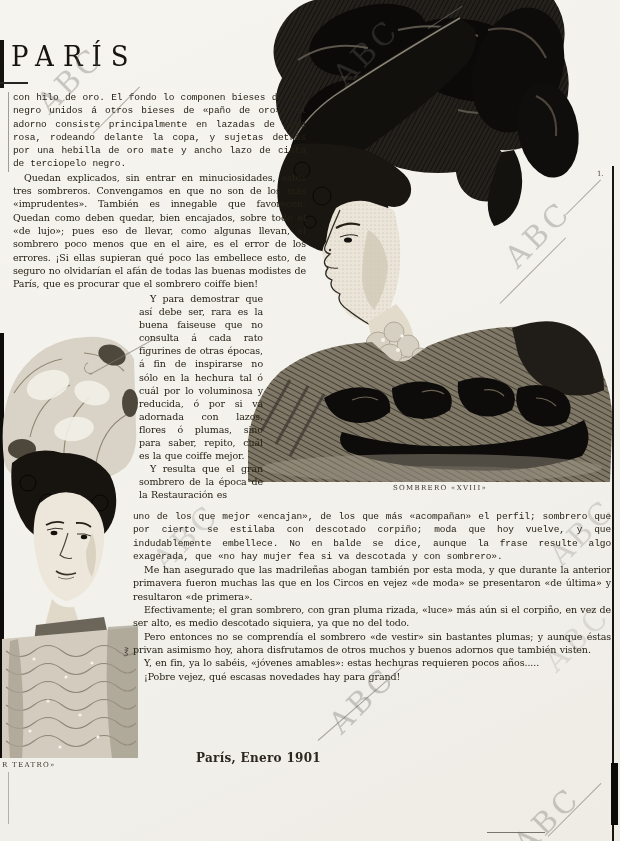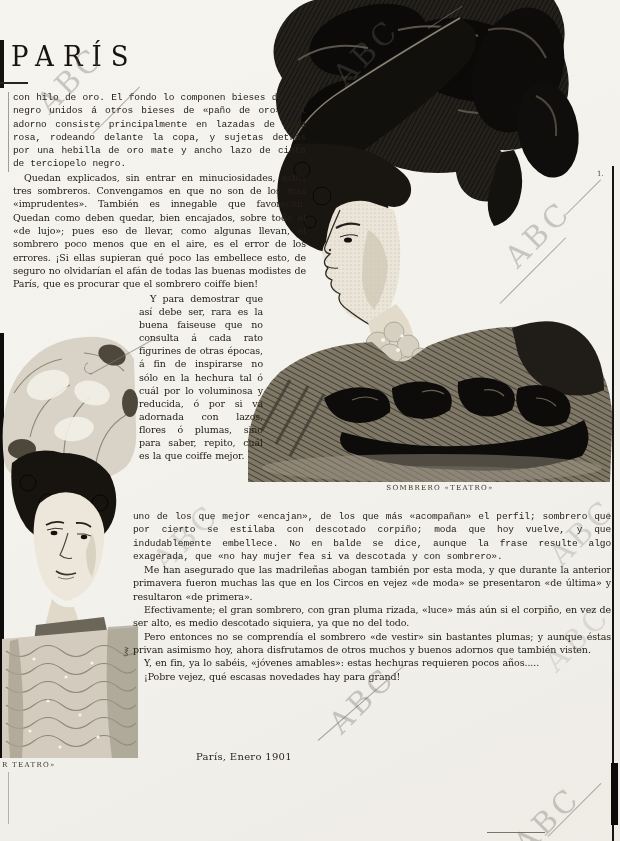--- a/index.html
+++ b/index.html
@@ -10,21 +10,21 @@
          letter-spacing:9px;color:#17140f;transform:scaleY(1.04);}
   .col{position:absolute;text-align:justify;font-size:9.5px;line-height:13.3px;
        letter-spacing:-0.1px;word-spacing:.5px;color:#272217;}
   .col p{margin:0;text-indent:11px;}
   .col p.noindent{text-indent:0;font-family:Liberation Mono, monospace;}
   #col1{left:13px;top:91px;width:293px;}
   #colnarrow{left:139px;top:292px;width:124px;line-height:13.1px;}
   #colwide{left:133px;top:510px;width:478px;}
   .sig{position:absolute;left:133px;top:722px;width:378px;text-align:right;
        font-variant:small-caps;font-size:11.5px;letter-spacing:1.6px;color:#2c2720;}
-  .dateline{position:absolute;left:196px;top:751px;font-size:10px;font-weight:normal;
+  .dateline{position:absolute;left:196px;top:751px;font-size:12px;font-weight:bold;
             letter-spacing:.3px;color:#2c2720;}
   .caption{position:absolute;font-size:7px;letter-spacing:1.3px;color:#3c372e;}
   #cap-right{left:340px;top:484px;width:200px;text-align:center;}
   #cap-left{left:2px;top:761px;}
   .corner-mark{position:absolute;left:597px;top:170px;font-size:7px;color:#4f4a42;}
   .margin-mark{position:absolute;left:124px;top:644px;font-size:9px;color:#4a453c;
                transform:rotate(8deg);}
   .wm{position:absolute;font-size:30px;letter-spacing:4px;color:rgba(104,102,96,.32);
       transform:translate(-50%,-50%) rotate(-45deg);white-space:nowrap;pointer-events:none;}
   .scratch{position:absolute;height:1px;background:rgba(122,119,114,.6);
@@ -215,32 +215,33 @@
     </svg>
   </div>
 
   <div class="col" id="col1">
     <p class="noindent">con hilo de oro. El fondo lo componen bieses de tul negro unidos á otros bieses de «paño de oro»; el adorno consiste principalmente en lazadas de pana rosa, rodeando delante la copa, y sujetas detrás por una hebilla de oro mate y ancho lazo de cinta de terciopelo negro.</p>
     <p>Quedan explicados, sin entrar en minuciosidades, estos tres sombreros. Convengamos en que no son de los más «imprudentes». También es innegable que favorecen. Quedan como deben quedar, bien encajados, sobre todo el «de lujo»; pues eso de llevar, como algunas llevan, el sombrero poco menos que en el aire, es el error de los errores. ¡Si ellas supieran qué poco las embellece esto, de seguro no olvidarían el afán de todas las buenas modistes de París, que es procurar que el sombrero coiffe bien!</p>
   </div>
 
   <div class="col" id="colnarrow">
     <p>Y para demostrar que así debe ser, rara es la buena faiseuse que no consulta á cada rato figurines de otras épocas, á fin de inspirarse no sólo en la hechura tal ó cuál por lo voluminosa y reducida, ó por si va adornada con lazos, flores ó plumas, sino para saber, repito, cuál es la que coiffe mejor.</p>
+    <p>Y resulta que el gran sombrero de la época de la Restauración es</p>
   </div>
 
   <div class="col" id="colwide">
     <p class="noindent">uno de los que mejor «encajan», de los que más «acompañan» el perfil; sombrero que por cierto se estilaba con descotado corpiño; moda que hoy vuelve, y que indudablemente embellece. No en balde se dice, aunque la frase resulte algo exagerada, que «no hay mujer fea si va descotada y con sombrero».</p>
     <p>Me han asegurado que las madrileñas abogan también por esta moda, y que durante la anterior primavera fueron muchas las que en los Circos en vejez «de moda» se presentaron «de última» y resultaron «de primera».</p>
     <p>Efectivamente; el gran sombrero, con gran pluma rizada, «luce» más aún si el corpiño, en vez de ser alto, es medio descotado siquiera, ya que no del todo.</p>
     <p>Pero entonces no se comprendía el sombrero «de vestir» sin bastantes plumas; y aunque éstas privan asimismo hoy, ahora disfrutamos de otros muchos y buenos adornos que también visten.</p>
     <p>Y, en fin, ya lo sabéis, «jóvenes amables»: estas hechuras requieren pocos años.....</p>
     <p>¡Pobre vejez, qué escasas novedades hay para grand!</p>
   </div>
 
-  <div class="caption" id="cap-right">SOMBRERO «TEATRO»</div>
+  <div class="caption" id="cap-right">SOMBRERO «XVIII»</div>
   <div class="caption" id="cap-left">R TEATRO»</div>
   <div class="dateline">París, Enero 1901</div>
   <div class="corner-mark">1.</div>
   <div class="margin-mark">℥</div>
 
   <div class="artifact" style="left:8px;top:92px;width:1px;height:80px;background:rgba(90,85,78,.55);"></div>
   <div class="artifact" style="left:8px;top:772px;width:1px;height:52px;background:rgba(90,85,78,.4);"></div>
   <div class="artifact" style="left:612px;top:166px;width:2px;height:675px;background:#17150f;"></div>
   <div class="artifact" style="left:611px;top:763px;width:7px;height:62px;background:#0c0b08;"></div>
   <div class="artifact" style="left:487px;top:832px;width:58px;height:1px;background:rgba(70,66,60,.7);"></div>

